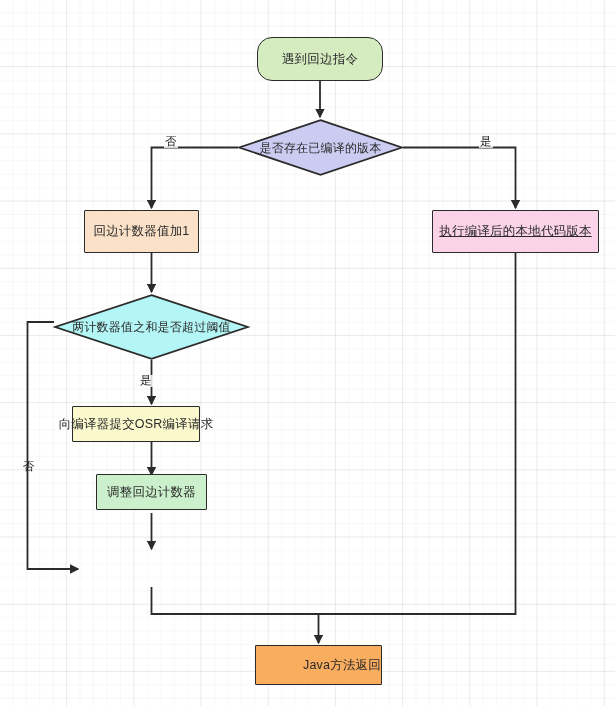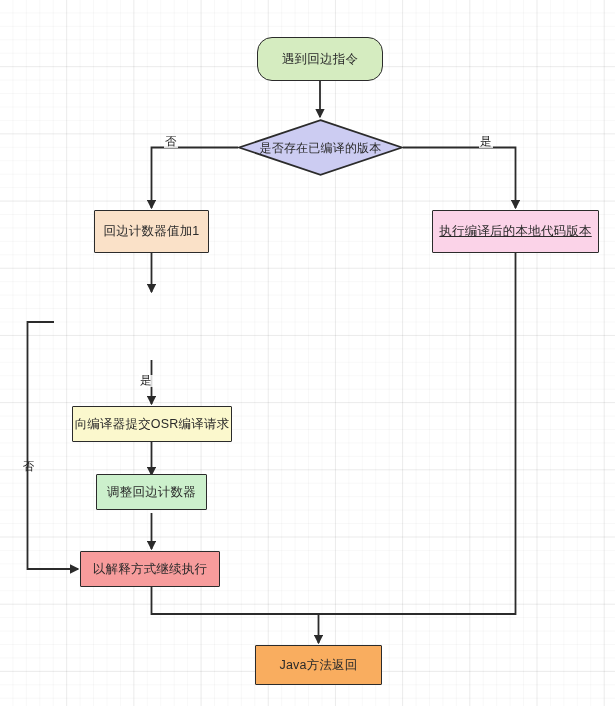--- a/index.html
+++ b/index.html
@@ -122,42 +122,45 @@
     <span>遇到回边指令</span>
   </div>
 
   <div class="diamond-wrap" style="left:238px; top:119px; width:165px; height:57px;">
     <svg width="165" height="57" viewBox="0 0 165 57">
       <polygon points="82.5,1.2 163.8,28.5 82.5,55.8 1.2,28.5" fill="#ccccf2" stroke="#2b2b2b" stroke-width="1.8"></polygon>
     </svg>
     <span class="diamond-label">是否存在已编译的版本</span>
   </div>
 
-  <div class="node box" style="left:94px; top:210px; width:115px; height:43px; background:#fae1c8;">
+  <div class="node box" style="left:84px; top:210px; width:115px; height:43px; background:#fae1c8;">
     <span>回边计数器值加1</span>
   </div>
 
   <div class="node box" style="left:432px; top:210px; width:167px; height:43px; background:#fbd3e8;text-decoration:underline;">
     <span>执行编译后的本地代码版本</span>
   </div>
 
+  <div class="diamond-wrap" style="left:54px; top:294px; width:195px; height:66px;">
+    <svg width="195" height="66" viewBox="0 0 195 66">
+      <polygon points="97.5,1.2 193.8,33 97.5,64.8 1.2,33" fill="#b4f5f5" stroke="#2b2b2b" stroke-width="1.8"></polygon>
+    </svg>
+    <span class="diamond-label">两计数器值之和是否超过阈值</span>
+  </div>
 
-  <div class="node box" style="left:72px; top:406px; width:160px; height:36px; background:#fbf8cd;">
+  <div class="node box" style="left:72px; top:406px; width:128px; height:36px; background:#fbf8cd;">
     <span>向编译器提交OSR编译请求</span>
   </div>
 
   <div class="node box" style="left:96px; top:474px; width:111px; height:36px; background:#ccf0cc;">
     <span>调整回边计数器</span>
   </div>
 
-  <div class="node box" style="left:80px; top:551px; width:140px; height:36px; background:#f79c9c;">
-    <span>以解释方式继续执行</span>
-  </div>
 
-  <div class="node box" style="left:255px; top:645px; width:127px; height:40px; background:#f9ad5f;">
+  <div class="node box" style="left:255px; top:645px; width:127px; height:40px; background:#f9ad5f;justify-content:flex-end;">
     <span>Java方法返回</span>
   </div>
 
   <div class="edge-label" style="left:164px; top:136px;">否</div>
 
   <div class="edge-label" style="left:479px; top:136px;">是</div>
 
   <div class="edge-label" style="left:139px; top:375px;">是</div>
 
   <div class="edge-label vert" style="left:21px; top:452px;">否</div>

